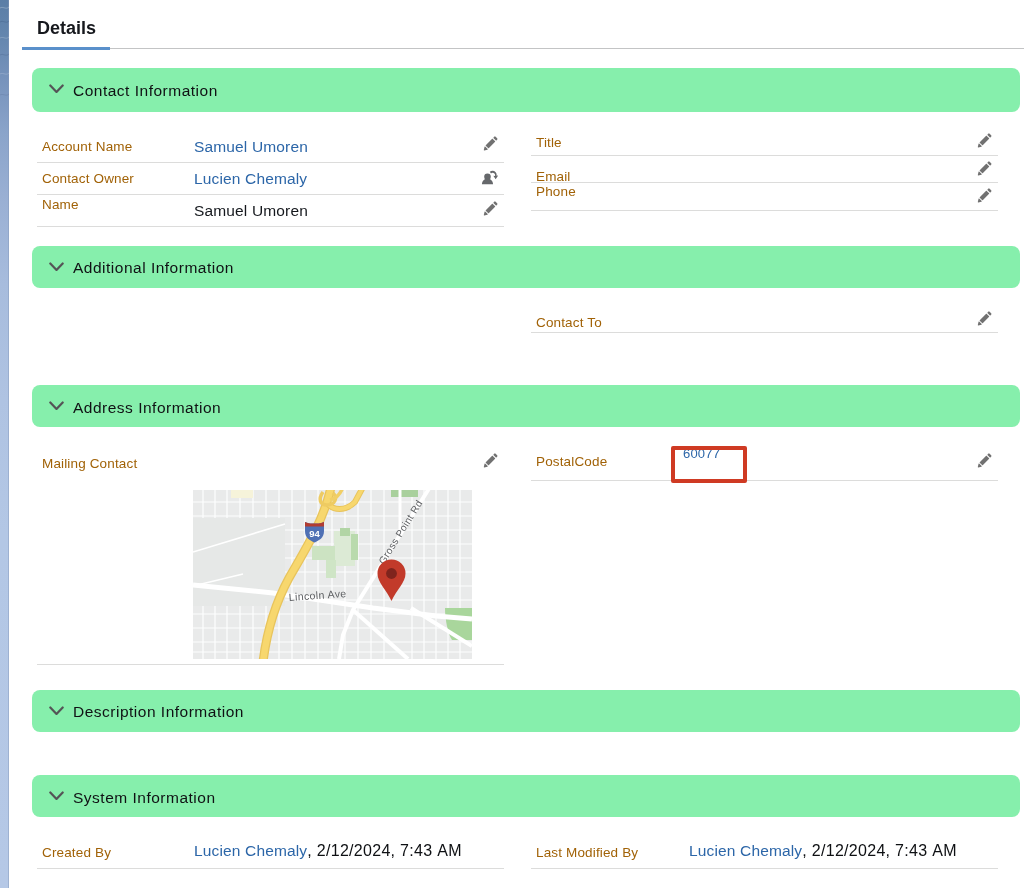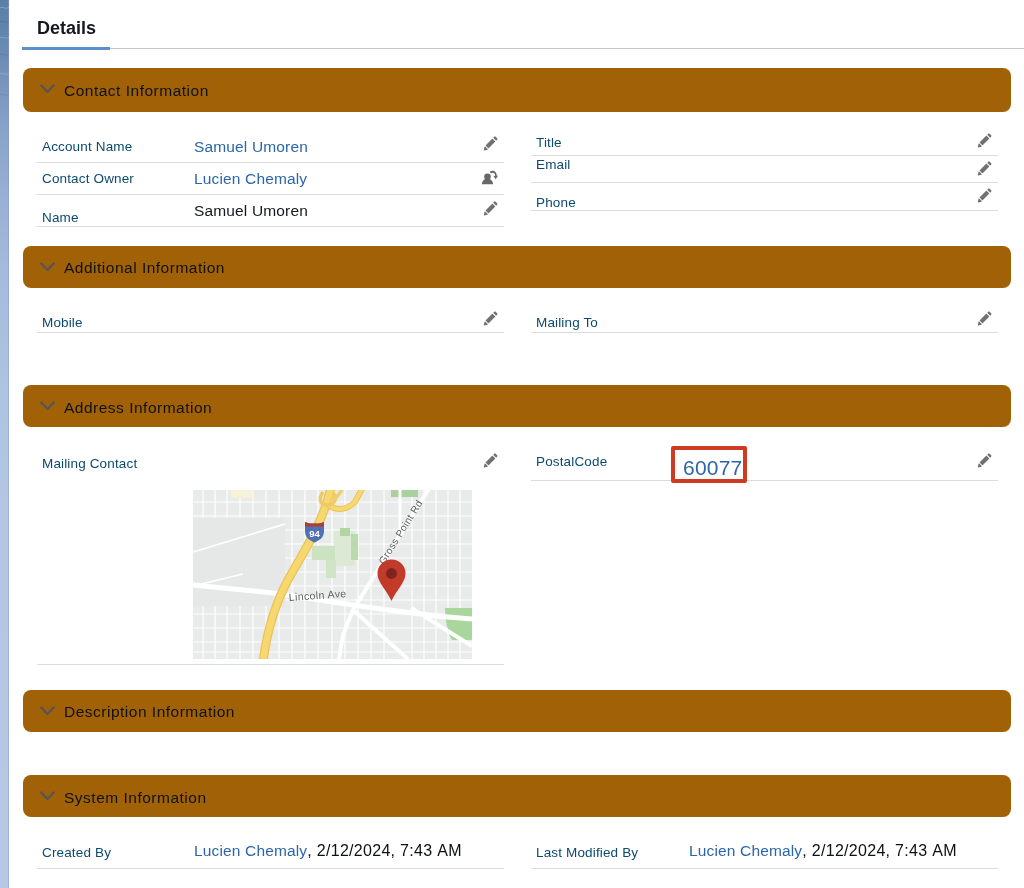--- a/index.html
+++ b/index.html
@@ -2,26 +2,26 @@
 <html><head><meta charset="utf-8"><style>
 * { margin:0; padding:0; box-sizing:border-box; }
 html,body { width:1024px; height:888px; background:#fff; font-family:"Liberation Sans", sans-serif; overflow:hidden; }
 #page { position:relative; width:1024px; height:888px; }
 .strip { position:absolute; left:0; top:0; width:9px; height:888px;
   background:linear-gradient(180deg,#5b7ea6 0%,#6486ae 4%,#7793bc 9%,#8aa4ca 15%,#99afd3 22%,#a7bcdd 32%,#afc3e2 45%,#b3c7e5 60%,#b5c8e6 100%);
   border-right:1px solid rgba(130,150,185,.45); }
 .tabtxt { position:absolute; left:37px; top:17.5px; font-size:18px; font-weight:bold; color:#16181d; letter-spacing:0px; }
 .tabline { position:absolute; left:22px; right:0; top:48px; height:1px; background:#c3c4c5; }
 .tabblue { position:absolute; left:22px; width:88px; top:46.5px; height:3px; background:#5a90cb; }
-.band { position:absolute; left:23px; width:988px; height:42px; background:#a16207; border-radius:8px; color:#101114; }
+.band { position:absolute; left:32px; width:988px; height:42px; background:#86efac; border-radius:8px; color:#101114; }
 .band .ch { position:absolute; left:16.5px; top:16px; }
 .band .bt { position:absolute; left:41px; top:13.7px; font-size:15.5px; letter-spacing:.5px; }
 .row { position:absolute; }
 .row .ul { position:absolute; left:0; right:0; bottom:0; height:1px; background:#dcdcdb; }
-.lb { position:absolute; left:5px; font-size:13.5px; letter-spacing:.15px; color:#0c4a6e; white-space:nowrap; }
+.lb { position:absolute; left:5px; font-size:13.5px; letter-spacing:.15px; color:#a16207; white-space:nowrap; }
 .val { position:absolute; left:157px; font-size:15.5px; letter-spacing:.15px; color:#15181d; white-space:nowrap; }
 a.lk { color:#2c66a8; text-decoration:none; }
 .ic { position:absolute; right:6px; }
 .redbox { position:absolute; left:670.5px; top:446px; width:76px; height:37px; border:4.2px solid #cf3a23; border-radius:2px; }
 </style></head><body>
 <div id="page">
 <div class="strip"></div>
 <svg style="position:absolute;left:0;top:0" width="9" height="130" viewBox="0 0 9 130">
 <path d="M0,8 C3,6 6,10 9,7" stroke="rgba(255,255,255,.25)" fill="none" stroke-width="1"></path>
 <path d="M0,22 C3,20 6,24 9,21" stroke="rgba(30,50,90,.18)" fill="none" stroke-width="1"></path>
@@ -81,21 +81,21 @@
       <svg class="ic" width="17" height="17" viewBox="0 0 16 16" style="top:5.8px">
         <g fill="#66686b">
           <circle cx="6.1" cy="8.2" r="3.1"></circle>
           <path d="M.9 15.2c0-3.4 2.3-5.2 5.2-5.2s5.2 1.8 5.2 5.2z"></path>
           <path d="M8.3 3.6c1.5-1.5 3.9-1.4 5.3.1 1 1 1.3 2.4 1 3.7l1.5-.3-2.3 3.4-2.2-3.1 1.6.1c.2-.8 0-1.7-.6-2.3-.9-.9-2.3-1-3.2-.1z"></path>
         </g>
       </svg>
       <span class="ul"></span>
     </div>
 <div class="row" style="left:37px;top:194.7px;width:466.5px;height:32.5px">
-      <span class="lb" style="top:15px">Name</span>
+      <span class="lb" style="top:2px">Name</span>
       <span class="val" style="top:7.7px">Samuel Umoren</span>
       <svg class="ic" width="15" height="15" viewBox="0 0 52 52" style="top:6px">
         <g fill="#717171">
           <path d="M9.5 33.4l8.9 8.9c.4.4 1 .4 1.4 0L42 20c.4-.4.4-1 0-1.4l-8.8-8.8c-.4-.4-1-.4-1.4 0L9.5 32c-.4.5-.4 1.1 0 1.4z"></path>
           <path d="M36.1 5.7c-.4.4-.4 1 0 1.4l8.8 8.8c.4.4 1 .4 1.4 0l2.5-2.5c1.6-1.5 1.6-3.9.1-5.4l-5-5c-1.5-1.5-4-1.5-5.5 0l-2.3 2.7z"></path>
           <path d="M2.7 48.2c-.2 1 .7 1.9 1.7 1.7l10.9-2.6c.4-.1.7-.3 1-.5l.2-.2c.2-.2.3-.9-.1-1.3l-9-9c-.4-.4-1.1-.3-1.3-.1l-.2.2c-.3.3-.4.6-.5 1L2.7 48.2z"></path>
         </g>
       </svg>
       <span class="ul"></span>
     </div>
@@ -104,54 +104,43 @@
       <svg class="ic" width="15" height="15" viewBox="0 0 52 52" style="top:5px">
         <g fill="#717171">
           <path d="M9.5 33.4l8.9 8.9c.4.4 1 .4 1.4 0L42 20c.4-.4.4-1 0-1.4l-8.8-8.8c-.4-.4-1-.4-1.4 0L9.5 32c-.4.5-.4 1.1 0 1.4z"></path>
           <path d="M36.1 5.7c-.4.4-.4 1 0 1.4l8.8 8.8c.4.4 1 .4 1.4 0l2.5-2.5c1.6-1.5 1.6-3.9.1-5.4l-5-5c-1.5-1.5-4-1.5-5.5 0l-2.3 2.7z"></path>
           <path d="M2.7 48.2c-.2 1 .7 1.9 1.7 1.7l10.9-2.6c.4-.1.7-.3 1-.5l.2-.2c.2-.2.3-.9-.1-1.3l-9-9c-.4-.4-1.1-.3-1.3-.1l-.2.2c-.3.3-.4.6-.5 1L2.7 48.2z"></path>
         </g>
       </svg>
       <span class="ul"></span>
     </div>
 <div class="row" style="left:531px;top:155.5px;width:467.3px;height:27px">
-      <span class="lb" style="top:1px">Email</span>
+      <span class="lb" style="top:13px">Email</span>
       <svg class="ic" width="15" height="15" viewBox="0 0 52 52" style="top:5px">
         <g fill="#717171">
           <path d="M9.5 33.4l8.9 8.9c.4.4 1 .4 1.4 0L42 20c.4-.4.4-1 0-1.4l-8.8-8.8c-.4-.4-1-.4-1.4 0L9.5 32c-.4.5-.4 1.1 0 1.4z"></path>
           <path d="M36.1 5.7c-.4.4-.4 1 0 1.4l8.8 8.8c.4.4 1 .4 1.4 0l2.5-2.5c1.6-1.5 1.6-3.9.1-5.4l-5-5c-1.5-1.5-4-1.5-5.5 0l-2.3 2.7z"></path>
           <path d="M2.7 48.2c-.2 1 .7 1.9 1.7 1.7l10.9-2.6c.4-.1.7-.3 1-.5l.2-.2c.2-.2.3-.9-.1-1.3l-9-9c-.4-.4-1.1-.3-1.3-.1l-.2.2c-.3.3-.4.6-.5 1L2.7 48.2z"></path>
         </g>
       </svg>
       <span class="ul"></span>
     </div>
 <div class="row" style="left:531px;top:182.5px;width:467.3px;height:28.5px">
-      <span class="lb" style="top:12px">Phone</span>
+      <span class="lb" style="top:1px">Phone</span>
       <svg class="ic" width="15" height="15" viewBox="0 0 52 52" style="top:5px">
         <g fill="#717171">
           <path d="M9.5 33.4l8.9 8.9c.4.4 1 .4 1.4 0L42 20c.4-.4.4-1 0-1.4l-8.8-8.8c-.4-.4-1-.4-1.4 0L9.5 32c-.4.5-.4 1.1 0 1.4z"></path>
           <path d="M36.1 5.7c-.4.4-.4 1 0 1.4l8.8 8.8c.4.4 1 .4 1.4 0l2.5-2.5c1.6-1.5 1.6-3.9.1-5.4l-5-5c-1.5-1.5-4-1.5-5.5 0l-2.3 2.7z"></path>
           <path d="M2.7 48.2c-.2 1 .7 1.9 1.7 1.7l10.9-2.6c.4-.1.7-.3 1-.5l.2-.2c.2-.2.3-.9-.1-1.3l-9-9c-.4-.4-1.1-.3-1.3-.1l-.2.2c-.3.3-.4.6-.5 1L2.7 48.2z"></path>
         </g>
       </svg>
       <span class="ul"></span>
     </div>
-<div class="row" style="left:37px;top:306.5px;width:466.5px;height:26.8px">
-      <span class="lb" style="top:8.2px">Mobile</span>
-      <svg class="ic" width="15" height="15" viewBox="0 0 52 52" style="top:4.5px">
-        <g fill="#717171">
-          <path d="M9.5 33.4l8.9 8.9c.4.4 1 .4 1.4 0L42 20c.4-.4.4-1 0-1.4l-8.8-8.8c-.4-.4-1-.4-1.4 0L9.5 32c-.4.5-.4 1.1 0 1.4z"></path>
-          <path d="M36.1 5.7c-.4.4-.4 1 0 1.4l8.8 8.8c.4.4 1 .4 1.4 0l2.5-2.5c1.6-1.5 1.6-3.9.1-5.4l-5-5c-1.5-1.5-4-1.5-5.5 0l-2.3 2.7z"></path>
-          <path d="M2.7 48.2c-.2 1 .7 1.9 1.7 1.7l10.9-2.6c.4-.1.7-.3 1-.5l.2-.2c.2-.2.3-.9-.1-1.3l-9-9c-.4-.4-1.1-.3-1.3-.1l-.2.2c-.3.3-.4.6-.5 1L2.7 48.2z"></path>
-        </g>
-      </svg>
-      <span class="ul"></span>
-    </div>
 <div class="row" style="left:531px;top:306.5px;width:467.3px;height:26.8px">
-      <span class="lb" style="top:8.2px">Mailing To</span>
+      <span class="lb" style="top:8.2px">Contact To</span>
       <svg class="ic" width="15" height="15" viewBox="0 0 52 52" style="top:4.5px">
         <g fill="#717171">
           <path d="M9.5 33.4l8.9 8.9c.4.4 1 .4 1.4 0L42 20c.4-.4.4-1 0-1.4l-8.8-8.8c-.4-.4-1-.4-1.4 0L9.5 32c-.4.5-.4 1.1 0 1.4z"></path>
           <path d="M36.1 5.7c-.4.4-.4 1 0 1.4l8.8 8.8c.4.4 1 .4 1.4 0l2.5-2.5c1.6-1.5 1.6-3.9.1-5.4l-5-5c-1.5-1.5-4-1.5-5.5 0l-2.3 2.7z"></path>
           <path d="M2.7 48.2c-.2 1 .7 1.9 1.7 1.7l10.9-2.6c.4-.1.7-.3 1-.5l.2-.2c.2-.2.3-.9-.1-1.3l-9-9c-.4-.4-1.1-.3-1.3-.1l-.2.2c-.3.3-.4.6-.5 1L2.7 48.2z"></path>
         </g>
       </svg>
       <span class="ul"></span>
     </div>
 <div class="row" style="left:37px;top:444.5px;width:466.5px;height:220px">
@@ -230,21 +219,21 @@
         <g fill="#717171">
           <path d="M9.5 33.4l8.9 8.9c.4.4 1 .4 1.4 0L42 20c.4-.4.4-1 0-1.4l-8.8-8.8c-.4-.4-1-.4-1.4 0L9.5 32c-.4.5-.4 1.1 0 1.4z"></path>
           <path d="M36.1 5.7c-.4.4-.4 1 0 1.4l8.8 8.8c.4.4 1 .4 1.4 0l2.5-2.5c1.6-1.5 1.6-3.9.1-5.4l-5-5c-1.5-1.5-4-1.5-5.5 0l-2.3 2.7z"></path>
           <path d="M2.7 48.2c-.2 1 .7 1.9 1.7 1.7l10.9-2.6c.4-.1.7-.3 1-.5l.2-.2c.2-.2.3-.9-.1-1.3l-9-9c-.4-.4-1.1-.3-1.3-.1l-.2.2c-.3.3-.4.6-.5 1L2.7 48.2z"></path>
         </g>
       </svg>
       <span class="ul"></span>
     </div>
 <div class="row" style="left:531px;top:445.5px;width:467.3px;height:35px">
       <span class="lb" style="top:8.4px">PostalCode</span>
-      <span class="val" style="top:10px;left:152px;font-size:21px;letter-spacing:.2px"><a class="lk" href="#">60077</a></span>
+      <span class="val" style="top:0;left:152px;font-size:13px;letter-spacing:.2px"><a class="lk" href="#">60077</a></span>
       <svg class="ic" width="15" height="15" viewBox="0 0 52 52" style="top:7.5px">
         <g fill="#717171">
           <path d="M9.5 33.4l8.9 8.9c.4.4 1 .4 1.4 0L42 20c.4-.4.4-1 0-1.4l-8.8-8.8c-.4-.4-1-.4-1.4 0L9.5 32c-.4.5-.4 1.1 0 1.4z"></path>
           <path d="M36.1 5.7c-.4.4-.4 1 0 1.4l8.8 8.8c.4.4 1 .4 1.4 0l2.5-2.5c1.6-1.5 1.6-3.9.1-5.4l-5-5c-1.5-1.5-4-1.5-5.5 0l-2.3 2.7z"></path>
           <path d="M2.7 48.2c-.2 1 .7 1.9 1.7 1.7l10.9-2.6c.4-.1.7-.3 1-.5l.2-.2c.2-.2.3-.9-.1-1.3l-9-9c-.4-.4-1.1-.3-1.3-.1l-.2.2c-.3.3-.4.6-.5 1L2.7 48.2z"></path>
         </g>
       </svg>
       <span class="ul"></span>
     </div>
 <div class="redbox"></div>

